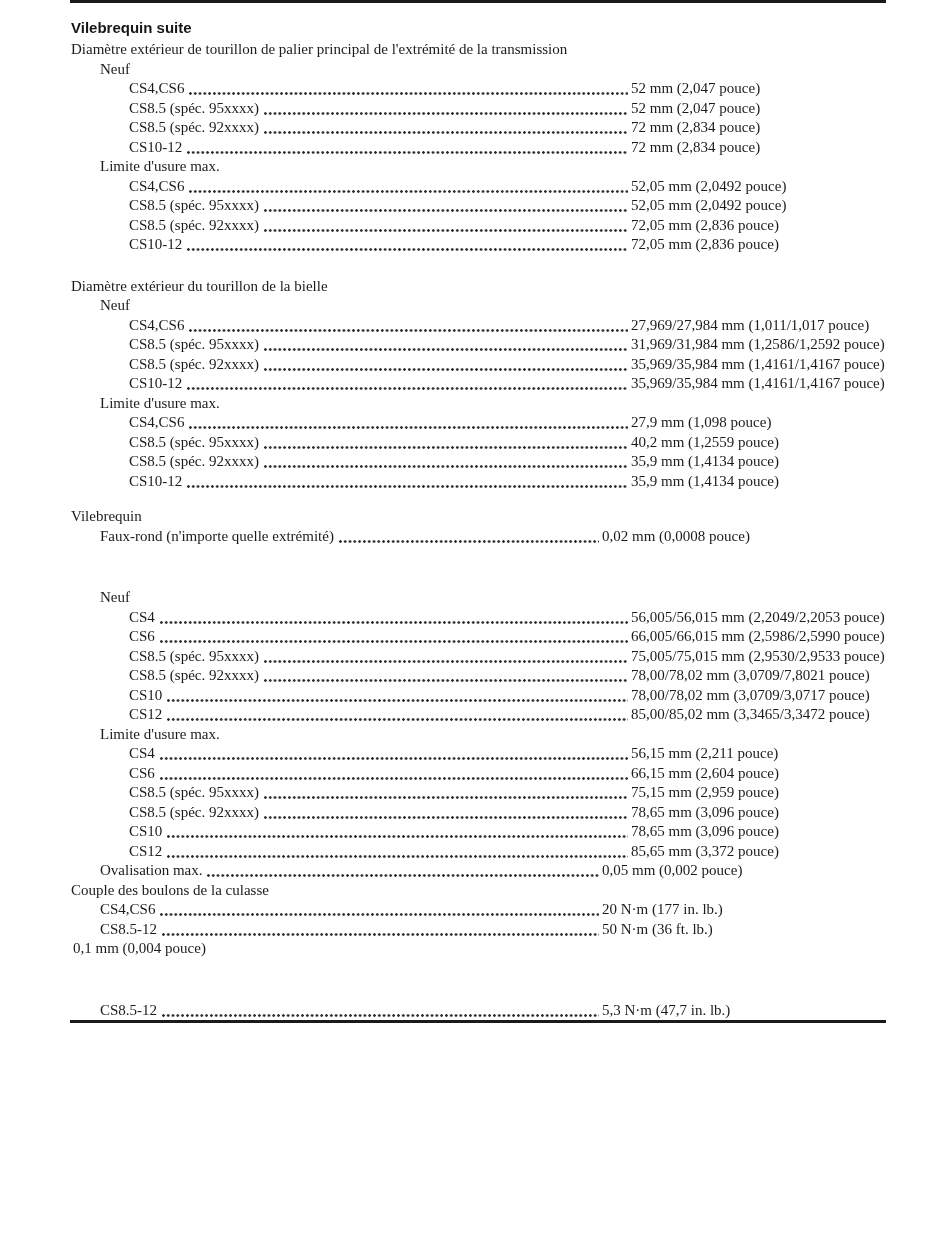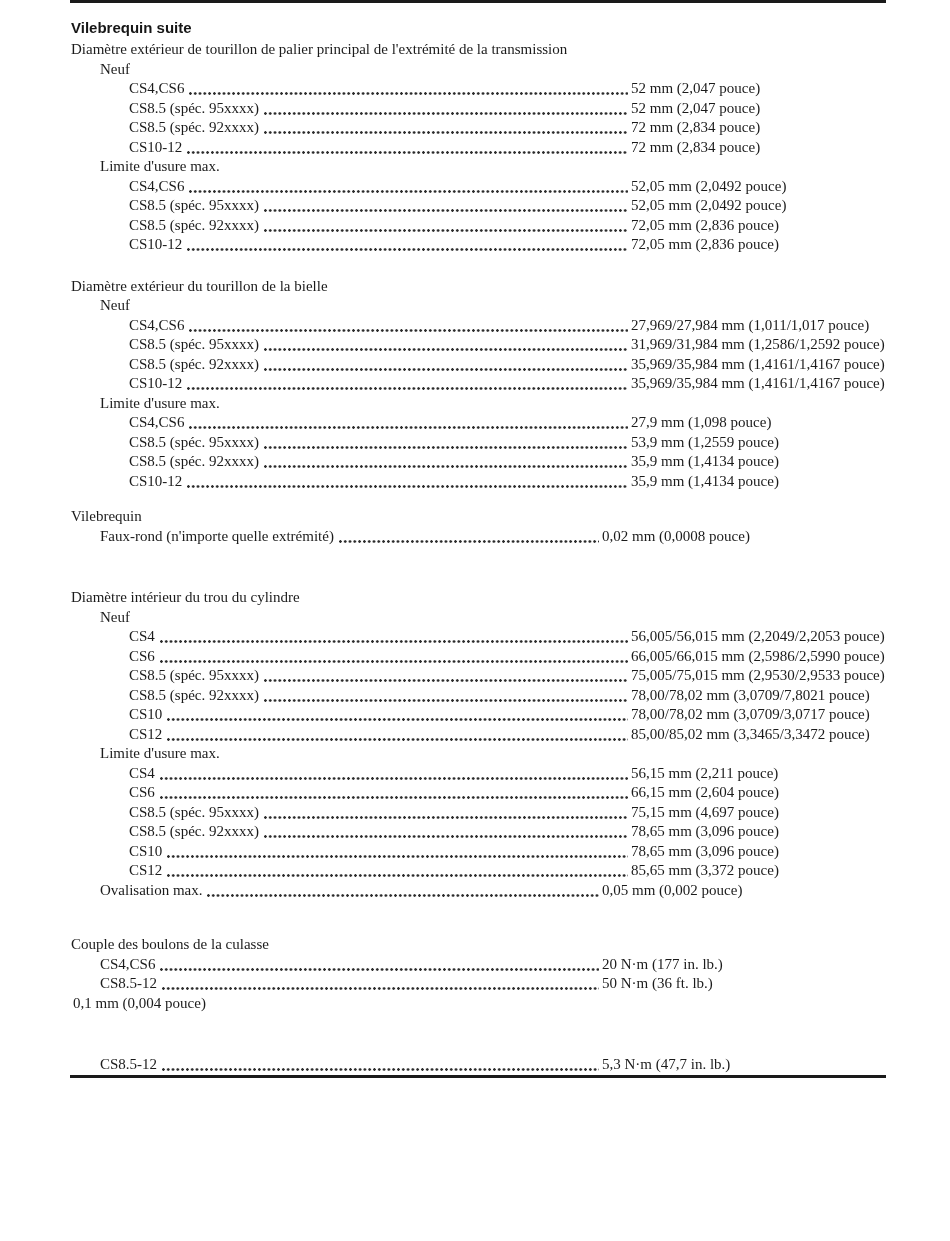--- a/index.html
+++ b/index.html
@@ -177,21 +177,21 @@
             <span class="label">CS4,CS6</span>
             <span class="leader"></span>
           </span>
           <span class="value">27,9 mm (1,098 pouce)</span>
         </div>
         <div class="row lvl2">
           <span class="c1">
             <span class="label">CS8.5 (spéc. 95xxxx)</span>
             <span class="leader"></span>
           </span>
-          <span class="value">53,9 mm (1,2559 pouce)</span>
+          <span class="value">40,2 mm (1,2559 pouce)</span>
         </div>
         <div class="row lvl2">
           <span class="c1">
             <span class="label">CS8.5 (spéc. 92xxxx)</span>
             <span class="leader"></span>
           </span>
           <span class="value">35,9 mm (1,4134 pouce)</span>
         </div>
         <div class="row lvl2">
           <span class="c1">
@@ -209,25 +209,20 @@
         </div>
         <div class="row lvl1">
           <span class="c1">
             <span class="label">Faux-rond (n'importe quelle extrémité)</span>
             <span class="leader"></span>
           </span>
           <span class="value">0,02 mm (0,0008 pouce)</span>
         </div>
       </div>
       <div class="block" style="margin-top: 42px;">
-        <div class="row lvl0">
-          <span class="c1 nolead">
-            <span class="label">Diamètre intérieur du trou du cylindre</span>
-          </span>
-        </div>
         <div class="row lvl1">
           <span class="c1 nolead">
             <span class="label">Neuf</span>
           </span>
         </div>
         <div class="row lvl2">
           <span class="c1">
             <span class="label">CS4</span>
             <span class="leader"></span>
           </span>
@@ -285,21 +280,21 @@
             <span class="label">CS6</span>
             <span class="leader"></span>
           </span>
           <span class="value">66,15 mm (2,604 pouce)</span>
         </div>
         <div class="row lvl2">
           <span class="c1">
             <span class="label">CS8.5 (spéc. 95xxxx)</span>
             <span class="leader"></span>
           </span>
-          <span class="value">75,15 mm (4,697 pouce)</span>
+          <span class="value">75,15 mm (2,959 pouce)</span>
         </div>
         <div class="row lvl2">
           <span class="c1">
             <span class="label">CS8.5 (spéc. 92xxxx)</span>
             <span class="leader"></span>
           </span>
           <span class="value">78,65 mm (3,096 pouce)</span>
         </div>
         <div class="row lvl2">
           <span class="c1">
@@ -316,21 +311,21 @@
           <span class="value">85,65 mm (3,372 pouce)</span>
         </div>
         <div class="row lvl1">
           <span class="c1">
             <span class="label">Ovalisation max.</span>
             <span class="leader"></span>
           </span>
           <span class="value">0,05 mm (0,002 pouce)</span>
         </div>
       </div>
-      <div class="block" style="margin-top: 35px;">
+      <div class="block" style="">
         <div class="row lvl0">
           <span class="c1 nolead">
             <span class="label">Couple des boulons de la culasse</span>
           </span>
         </div>
         <div class="row lvl1">
           <span class="c1">
             <span class="label">CS4,CS6</span>
             <span class="leader"></span>
           </span>

